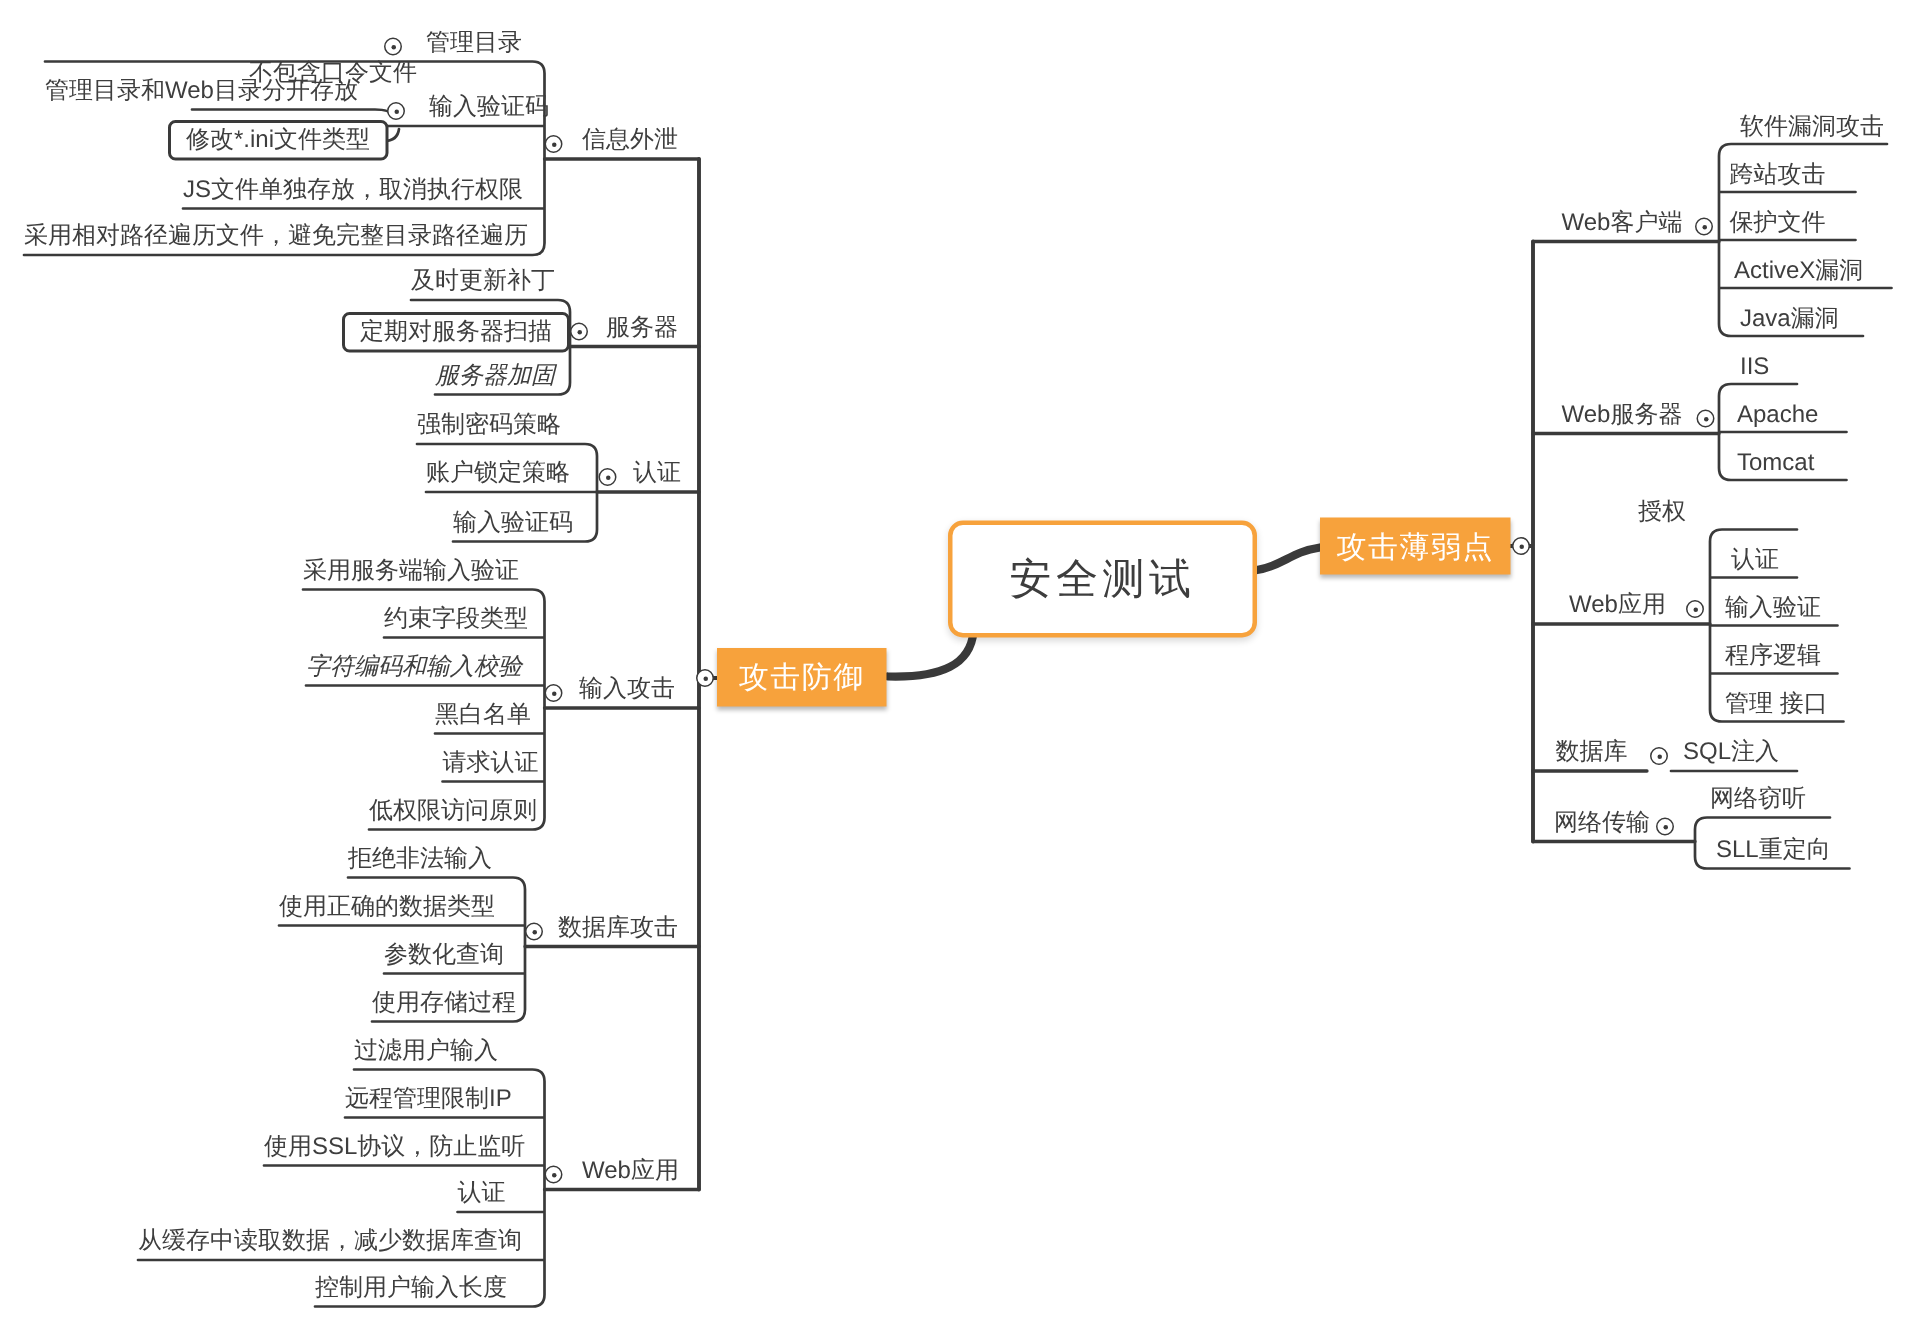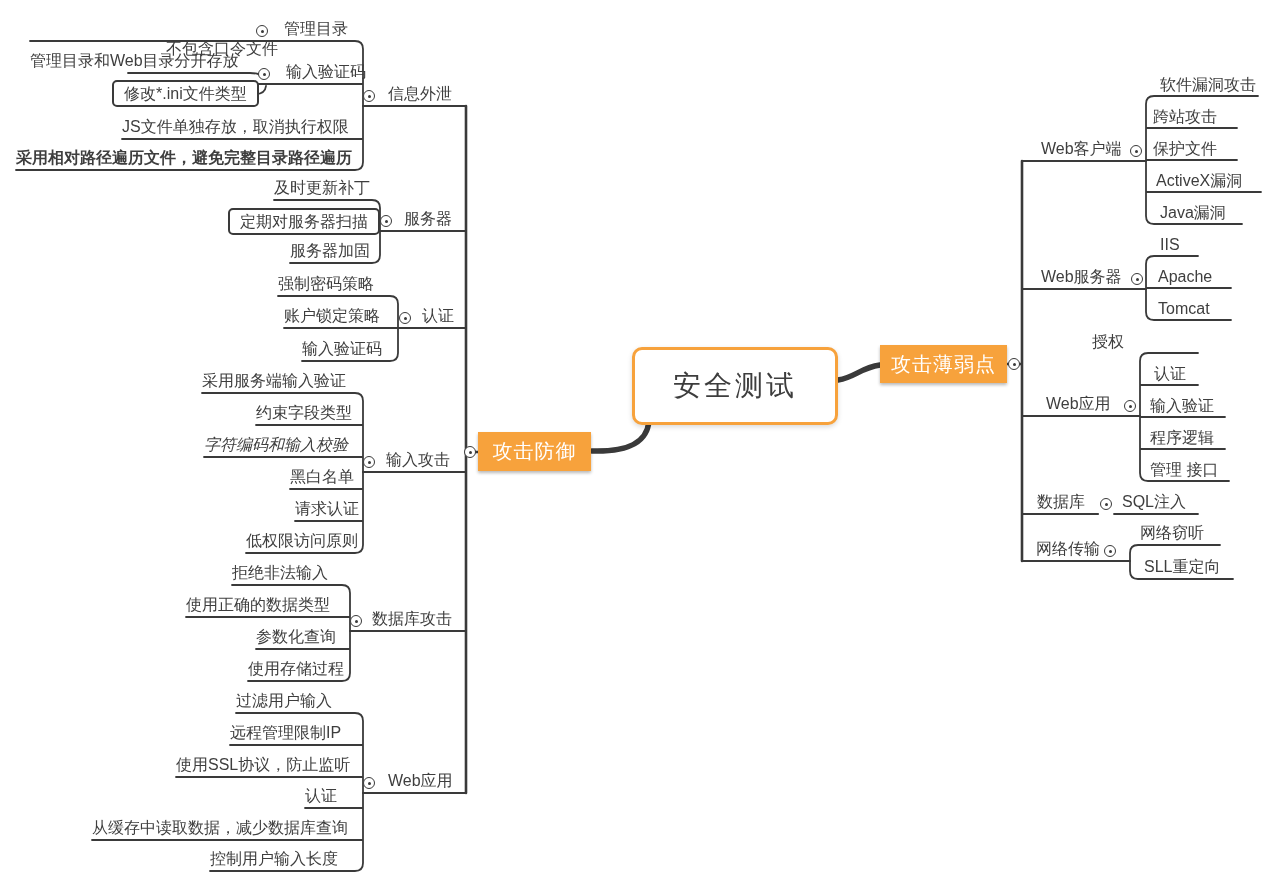--- a/index.html
+++ b/index.html
@@ -67,26 +67,26 @@
   <div class="main-box" style="left:478px; top:432px; width:113px; height:39px;">攻击防御</div>
   <div class="main-box" style="left:880px; top:345px; width:127px; height:38px;">攻击薄弱点</div>
 
   <div class="node" style="left:30px; top:20px;margin-top:32px;">管理目录和Web目录分开存放</div>
   <div class="node branch" style="left:284px; top:20px;">管理目录</div>
   <div class="node" style="left:128px; top:40px;margin-left:38px;">不包含口令文件</div>
   <div class="node boxed" style="left:112px; top:80px;">修改*.ini文件类型</div>
   <div class="node branch" style="left:286px; top:63px;">输入验证码</div>
   <div class="node branch" style="left:388px; top:85px;">信息外泄</div>
   <div class="node" style="left:122px; top:118px;">JS文件单独存放，取消执行权限</div>
-  <div class="node" style="left:16px; top:149px;font-weight:bold;">采用相对路径遍历文件，避免完整目录路径遍历</div>
+  <div class="node" style="left:16px; top:149px;">采用相对路径遍历文件，避免完整目录路径遍历</div>
 
   <div class="node" style="left:274px; top:179px;">及时更新补丁</div>
   <div class="node boxed" style="left:228px; top:208px;">定期对服务器扫描</div>
   <div class="node branch" style="left:404px; top:210px;">服务器</div>
-  <div class="node" style="left:290px; top:242px;">服务器加固</div>
+  <div class="node" style="left:290px; top:242px;font-style:italic;">服务器加固</div>
 
   <div class="node" style="left:278px; top:275px;">强制密码策略</div>
   <div class="node" style="left:284px; top:307px;">账户锁定策略</div>
   <div class="node branch" style="left:422px; top:307px;">认证</div>
   <div class="node" style="left:302px; top:340px;">输入验证码</div>
 
   <div class="node" style="left:202px; top:372px;">采用服务端输入验证</div>
   <div class="node" style="left:256px; top:404px;">约束字段类型</div>
   <div class="node" style="left:204px; top:436px;font-style:italic;">字符编码和输入校验</div>
   <div class="node branch" style="left:386px; top:451px;">输入攻击</div>

